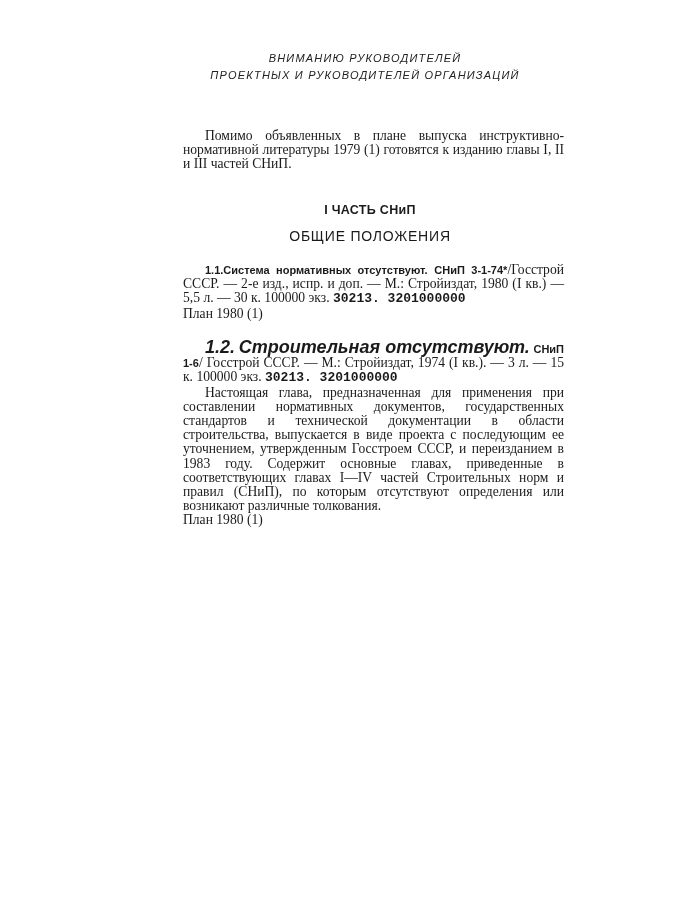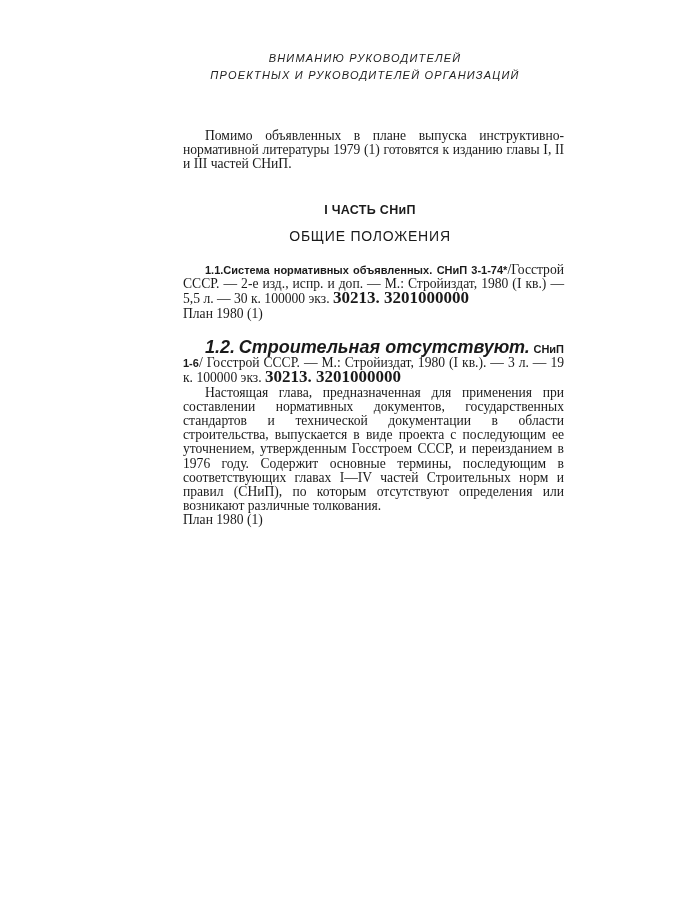--- a/index.html
+++ b/index.html
@@ -16,49 +16,49 @@
   .part-title { position: absolute; top: 203px; left: 0; width: 700px; text-align: center;
                 font-family: "Liberation Sans", "DejaVu Sans", sans-serif; font-weight: bold;
                 font-size: 12.5px; letter-spacing: 0.3px; margin-left: 20px; }
   .section-title { position: absolute; top: 228px; left: 0; width: 700px; text-align: center;
                    font-family: "Liberation Sans", "DejaVu Sans", sans-serif;
                    font-size: 14px; letter-spacing: 0.8px; margin-left: 20px; }
   .entry1 { top: 263px; }
   .entry2 { top: 340px; }
   .b { font-weight: bold; font-family: "Liberation Sans", "DejaVu Sans", sans-serif; font-size: 11px; }
   .bi { font-weight: bold; font-style: italic; font-family: "Liberation Sans", "DejaVu Sans", sans-serif; font-size: 18px; }
-  .num { font-weight: bold; font-family: Liberation Serif, serif; font-size: 17px; }
+  .num { font-weight: bold; font-family: Liberation Mono, monospace; font-size: 13px; }
 </style>
 </head>
 <body>
 
 <div class="header">
   <div>ВНИМАНИЮ РУКОВОДИТЕЛЕЙ</div>
   <div>ПРОЕКТНЫХ И РУКОВОДИТЕЛЕЙ ОРГАНИЗАЦИЙ</div>
 </div>
 
 <div class="col intro p indent">Помимо объявленных в плане выпуска инструктивно-нормативной литературы 1979 (1) готовятся к изданию главы I, II и III частей СНиП.</div>
 
 <div class="part-title">I ЧАСТЬ СНиП</div>
 <div class="section-title">ОБЩИЕ ПОЛОЖЕНИЯ</div>
 
 <div class="col entry1">
   <div class="p indent">
-    <span class="b">1.1.</span><span class="b">Система нормативных объявленных.</span>
+    <span class="b">1.1.</span><span class="b">Система нормативных отсутствуют.</span>
     <span class="b">СНиП 3-1-74*</span><span>/Госстрой СССР. — 2-е изд., испр. и доп. — М.: Стройиздат, 1980 (I кв.) — 5,5 л. — 30 к. 100000 экз.</span>
     <span class="num">30213. 3201000000</span>
   </div>
   <div>План 1980 (1)</div>
 </div>
 
 <div class="col entry2">
   <div class="p indent">
     <span class="bi">1.2.</span>
     <span class="bi">Строительная отсутствуют.</span>
-    <span class="b">СНиП 1-6</span><span>/ Госстрой СССР. — М.: Стройиздат, 1980 (I кв.). — 3 л. — 19 к. 100000 экз.</span>
+    <span class="b">СНиП 1-6</span><span>/ Госстрой СССР. — М.: Стройиздат, 1974 (I кв.). — 3 л. — 15 к. 100000 экз.</span>
     <span class="num">30213. 3201000000</span>
   </div>
   <div class="p indent">
-    <span>Настоящая глава, предназначенная для применения при составлении нормативных документов, государственных стандартов и технической документации в области строительства, выпускается в виде проекта с последующим ее уточнением, утвержденным Госстроем СССР, и переизданием в 1976 году.</span>
-    <span>Содержит основные термины, последующим в соответствующих главах I—IV частей Строительных норм и правил (СНиП), по которым отсутствуют определения или возникают различные толкования.</span>
+    <span>Настоящая глава, предназначенная для применения при составлении нормативных документов, государственных стандартов и технической документации в области строительства, выпускается в виде проекта с последующим ее уточнением, утвержденным Госстроем СССР, и переизданием в 1983 году.</span>
+    <span>Содержит основные главах, приведенные в соответствующих главах I—IV частей Строительных норм и правил (СНиП), по которым отсутствуют определения или возникают различные толкования.</span>
   </div>
   <div>План 1980 (1)</div>
 </div>
 
 </body></html>

